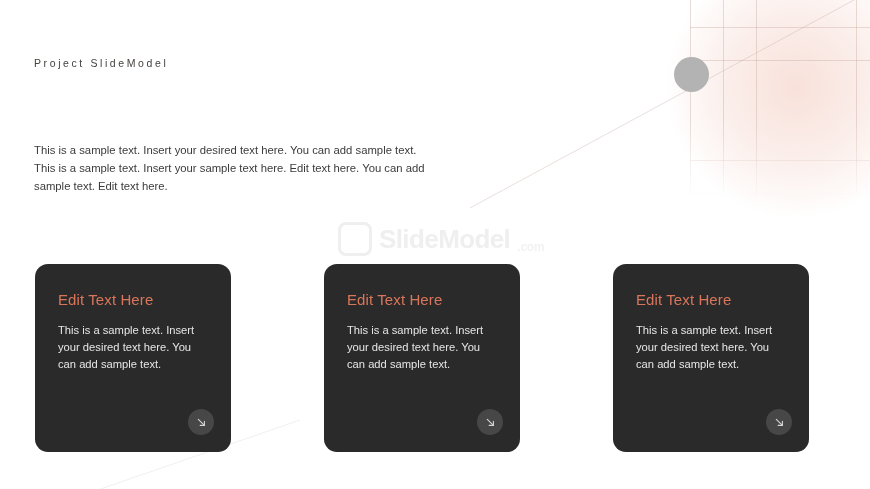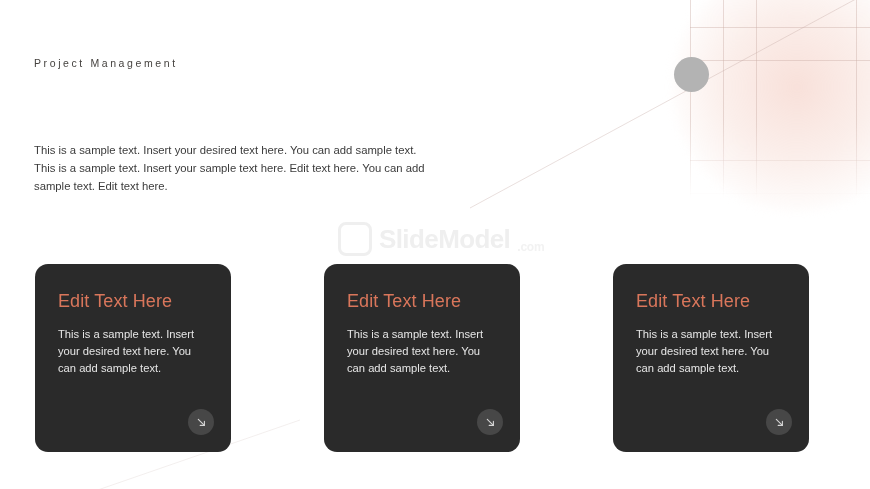--- a/index.html
+++ b/index.html
@@ -181,21 +181,21 @@
     position: relative;
     width: 196px;
     height: 188px;
     background: #2a2a2a;
     border-radius: 13px;
     box-sizing: border-box;
     padding: 27px 22px 0 23px;
   }
 
   .card-title {
-    font-size: 18px;
+    font-size: 15px;
     color: #d9765b;
     font-weight: 400;
     letter-spacing: 0.1px;
     margin: 0 0 13px 0;
     line-height: 1.2;
   }
 
   .card-body {
     font-size: 11.2px;
     line-height: 17.2px;
@@ -232,21 +232,21 @@
       <line x1="0" y1="260" x2="480" y2="0"></line>
     </svg>
 
     <svg class="bg-diagonal2" viewBox="0 0 300 90" preserveAspectRatio="none">
       <line x1="300" y1="0" x2="40" y2="90"></line>
     </svg>
 
     <div class="bg-dot"></div>
   </div>
 
-  <div class="eyebrow">Project Management</div>
+  <div class="eyebrow">Project SlideModel</div>
   <p class="intro">This is a sample text. Insert your desired text here. You can add sample text. This is a sample text. Insert your sample text here. Edit text here. You can add sample text. Edit text here.</p>
 
   <div class="watermark">
     <div class="wm-logo"></div>
     <span class="wm-text">SlideModel</span>
     <span class="wm-tld">.com</span>
   </div>
 
   <div class="cards">
 

